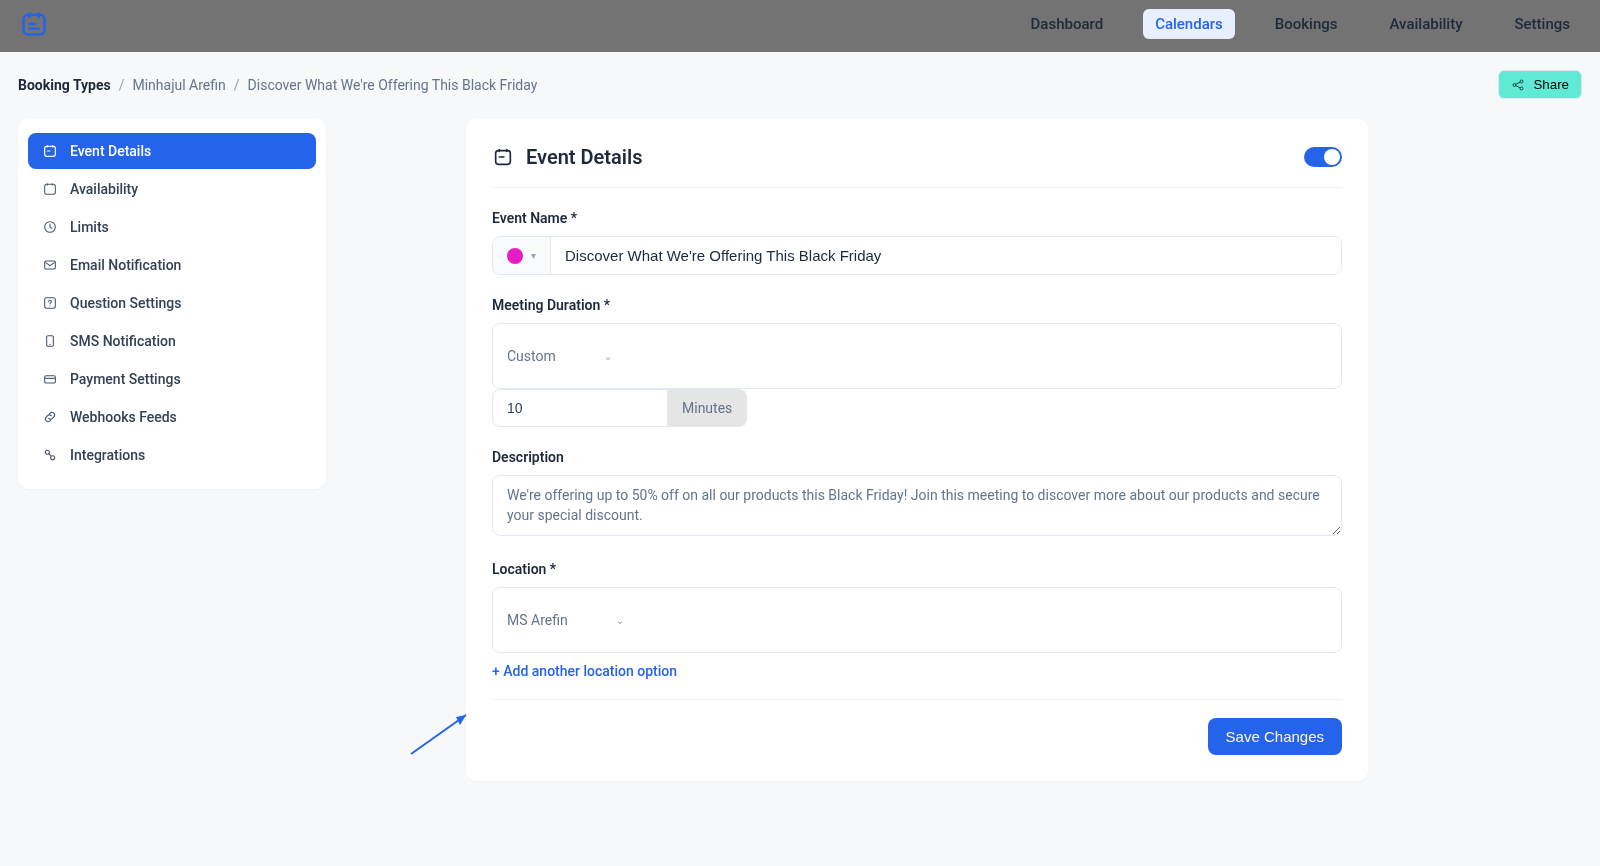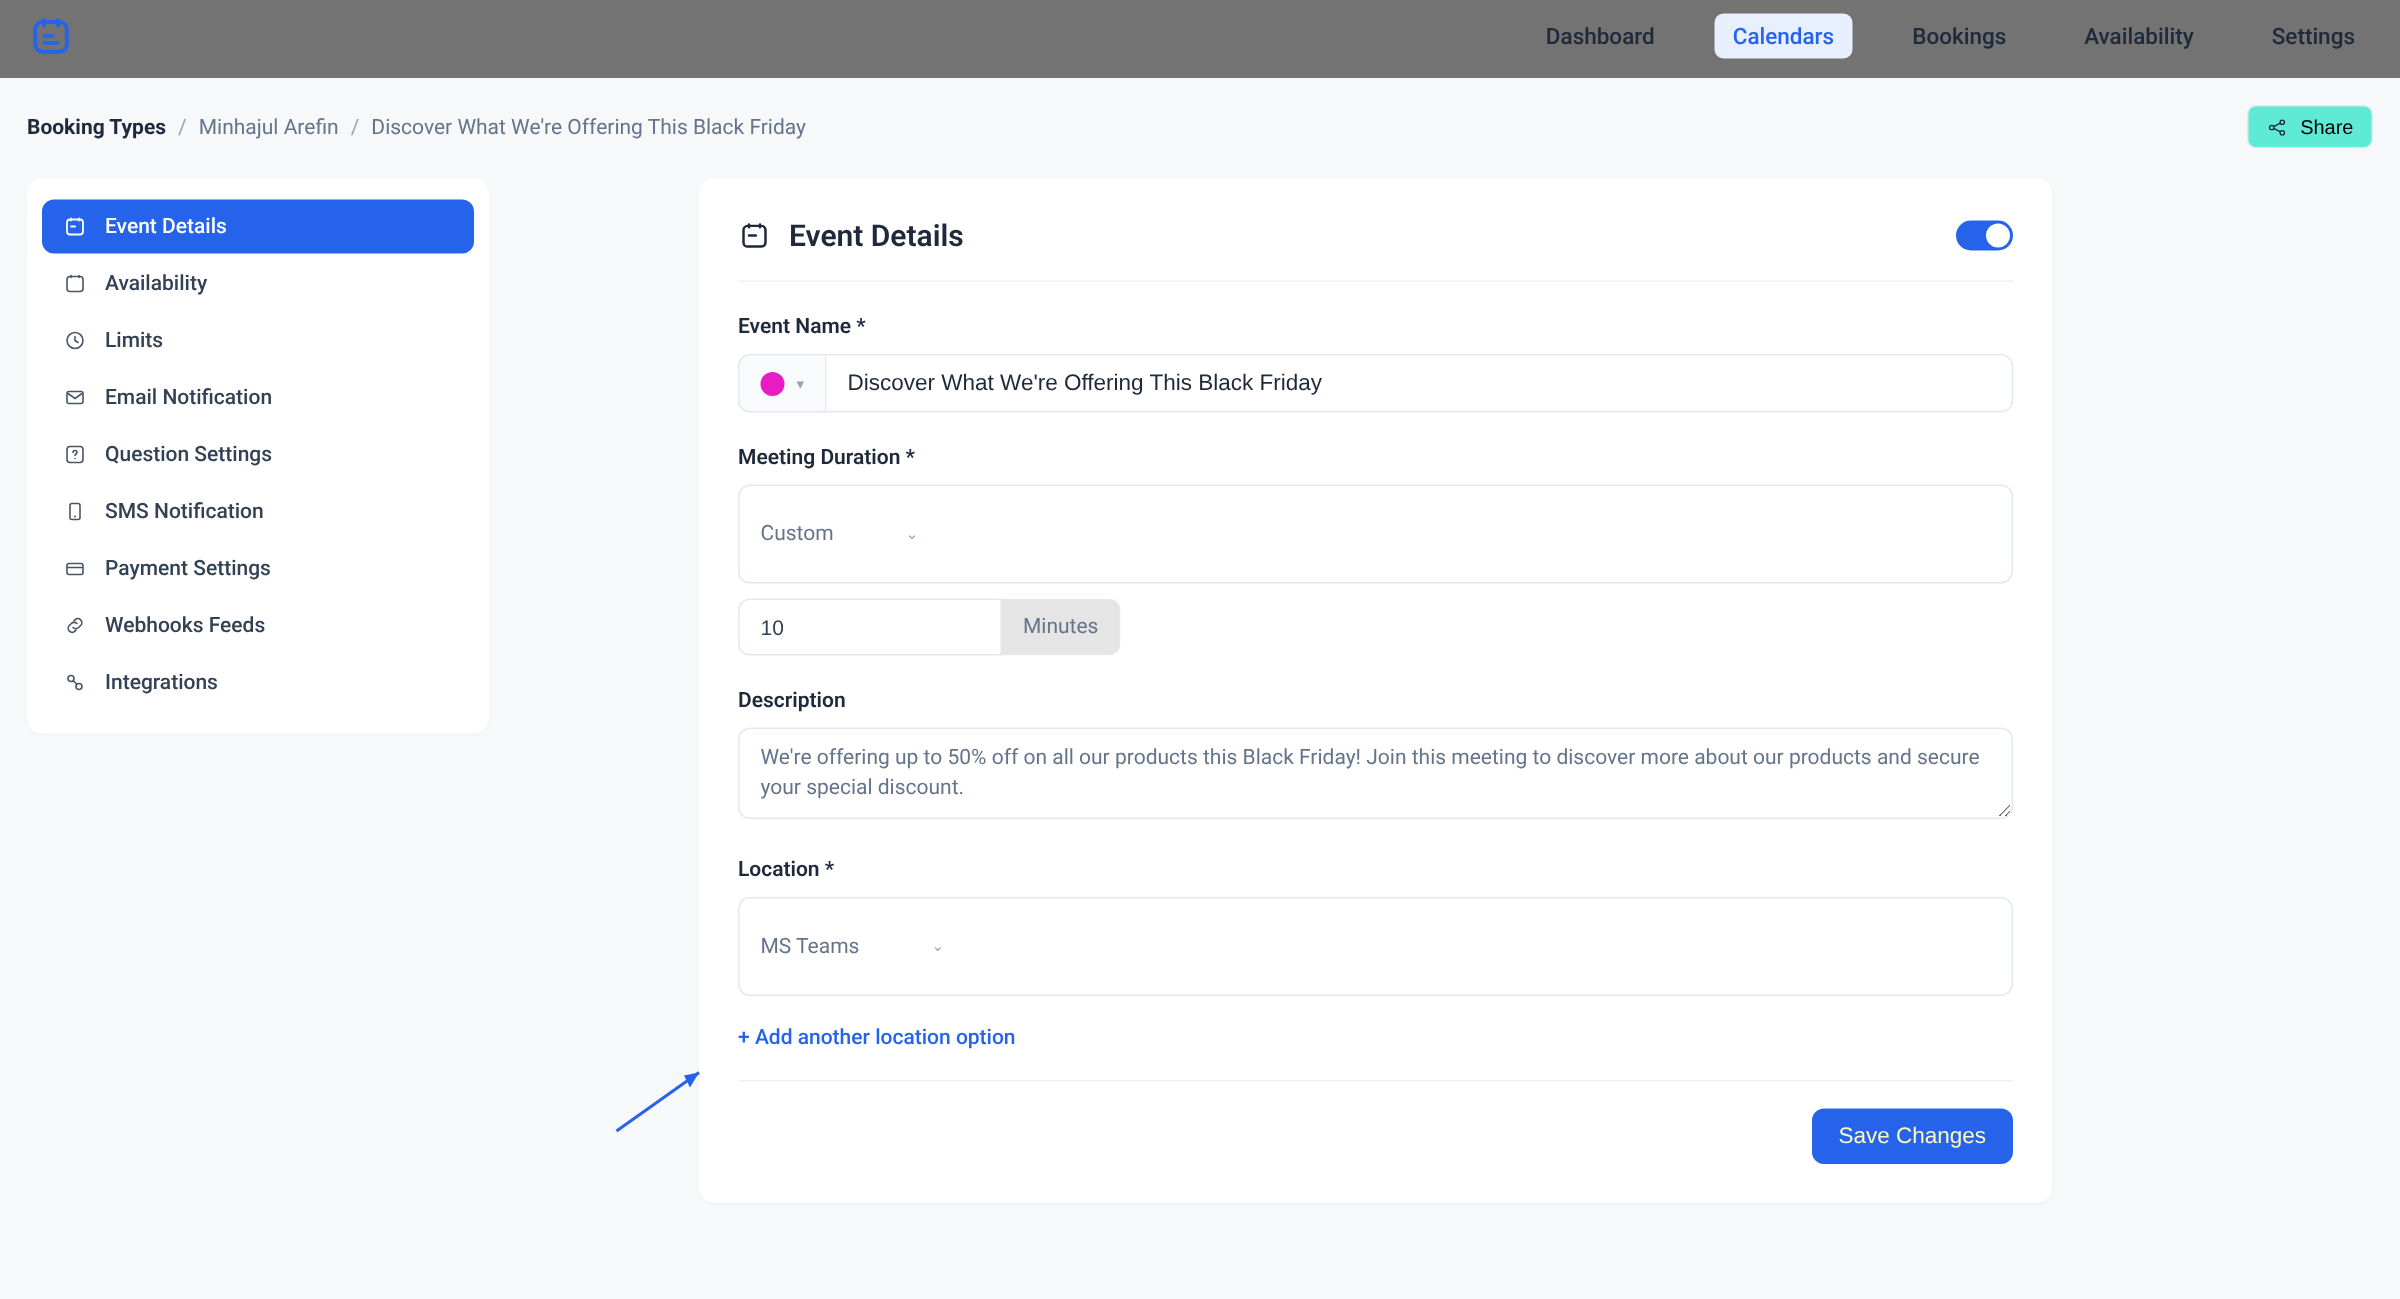--- a/index.html
+++ b/index.html
@@ -37,27 +37,27 @@
 .form-label { font-weight:600; font-size:14px; margin-bottom:10px; display:block; color:#1e293b; }
 
 .input-wrap { display:flex; border:1px solid #e2e8f0; border-radius:8px; overflow:hidden; }
 .color-swatch { background:#f8fafc; border-right:1px solid #e2e8f0; padding: 0 14px; display:flex; align-items:center; gap:8px; cursor:pointer; }
 .swatch-dot { width:16px; height:16px; border-radius:50%; background:#e81cc5; }
 .chevron { font-size:10px; color:#94a3b8; }
 .text-input { flex:1; border:none; padding:10px 14px; font-size:15px; outline:none; color:#1e293b; }
 
 .select { border:1px solid #e2e8f0; border-radius:8px; padding:24px 14px; display:flex; align-items:center; justify-content:flex-start; background:#fff; cursor:pointer; color:#64748b;gap:48px; }
 
-.duration-row { display:flex; gap:0; margin-top:10px; width:264px; }
+.duration-row { display:flex; gap:0; width:264px; }
 .dur-input { border:1px solid #e2e8f0; border-radius:8px 0 0 8px; padding:10px 14px; width:176px; font-size:14px; outline:none; color:#334155; }
 .dur-unit { border:1px solid #e2e8f0; border-left:none; background:#e5e5e5; border-radius:0 8px 8px 0; padding:10px 14px; display:flex; align-items:center; color:#64748b; }
 
 .textarea { width:100%; min-height:56px; border:1px solid #e2e8f0; border-radius:8px; padding:10px 14px; font-family:inherit; font-size:14px; color:#64748b; resize: vertical; outline:none; line-height:1.4; }
 
-.add-location { color:#2563eb; font-weight:500; cursor:pointer; margin-top:20px; display:inline-block; font-size:14px; }
+.add-location { color:#2563eb; font-weight:500; cursor:pointer; margin-top:10px; display:inline-block; font-size:14px; }
 
 .footer { border-top:1px solid #eef0f3; padding-top:18px; display:flex; justify-content:flex-end; margin-top: 20px; }
 .save-btn { background:#2563eb; color:#fef9c3; border:none; border-radius:8px; padding:10px 18px; font-size:15px; font-weight:500; cursor:pointer; }
 
 .arrow-annot { position:absolute; left:-60px; top:590px; pointer-events:none; }
 </style>
 </head>
 <body>
 
 <div class="header">
@@ -231,21 +231,21 @@
       </div>
 
       <div class="form-group">
         <label class="form-label">Description</label>
         <textarea class="textarea" style="">We're offering up to 50% off on all our products this Black Friday! Join this meeting to discover more about our products and secure your special discount.</textarea>
       </div>
 
       <div class="form-group" style="margin-bottom:10px;">
         <label class="form-label">Location *</label>
         <div class="select">
-          <span>MS Teams</span>
+          <span>MS Arefin</span>
           <span class="chevron">⌄</span>
         </div>
         <span class="add-location">+ Add another location option</span>
       </div>
 
       <div class="footer">
         <button class="save-btn">Save Changes</button>
       </div>
 
     </div>

